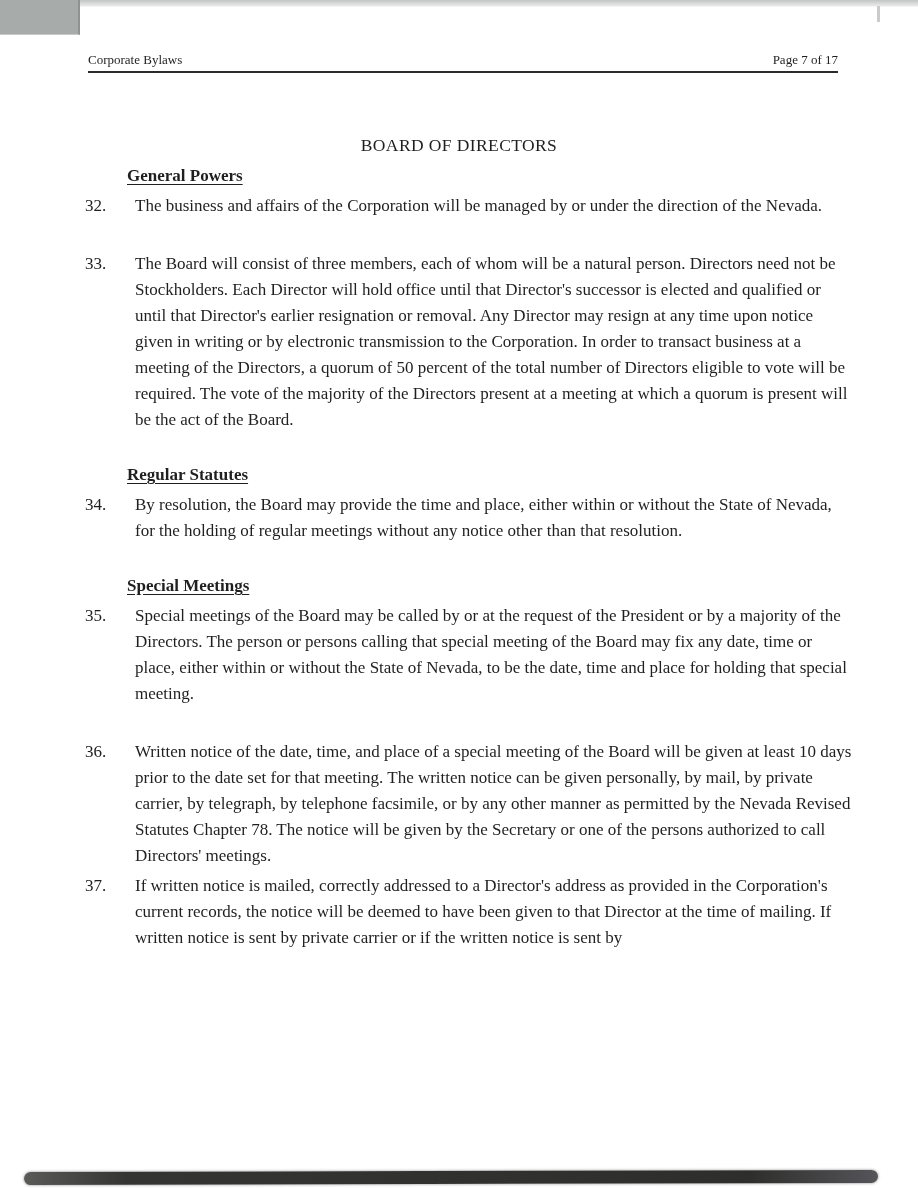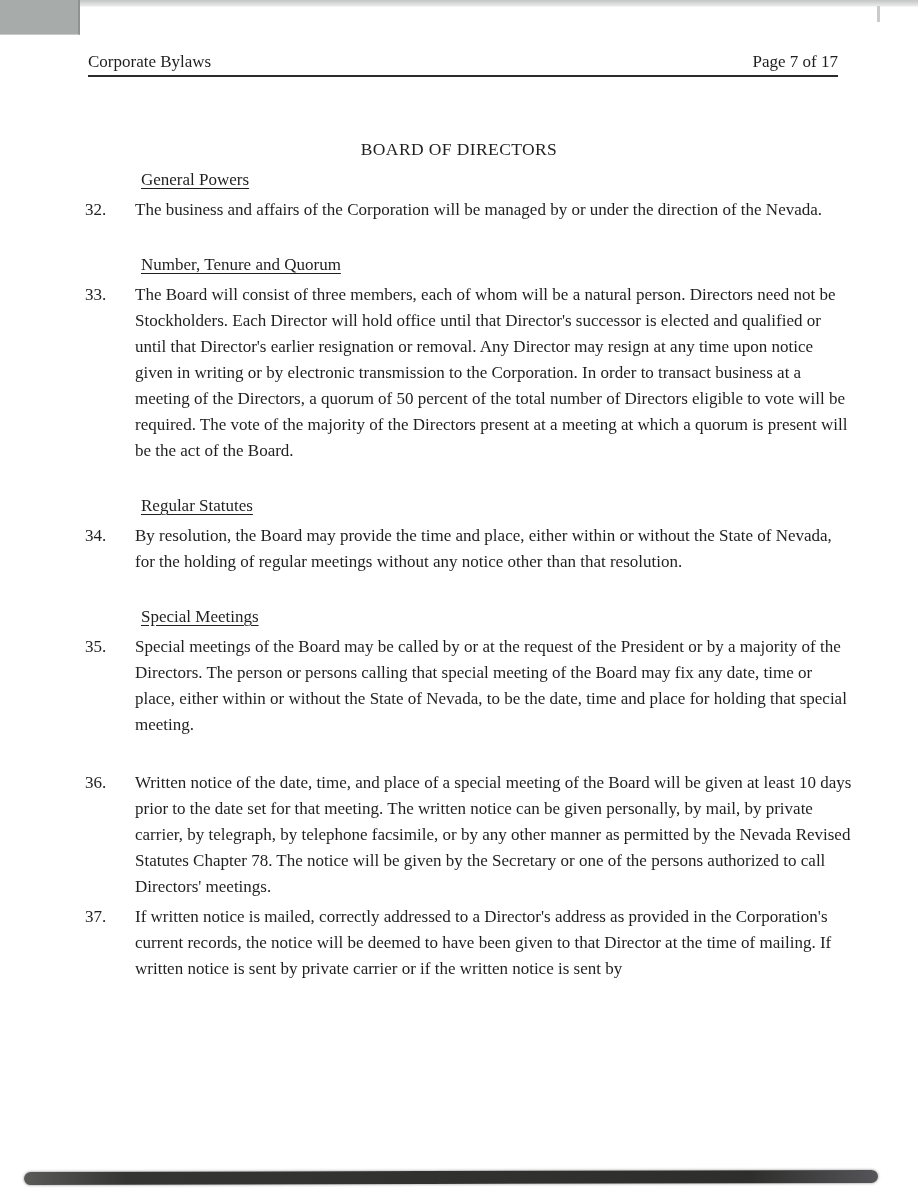--- a/index.html
+++ b/index.html
@@ -55,39 +55,39 @@
     height: 100%;
     box-sizing: border-box;
   }
   .page-header {
     display: flex;
     justify-content: space-between;
     align-items: flex-end;
     margin: 0 80px 0 88px;
     padding-bottom: 3px;
     border-bottom: 2px solid #2b2b2b;
-    font-size: 17px;
+    font-size: 13px;
   }
   .doc-title {
     margin: 62px 0 0 0;
     text-align: center;
     font-size: 17.5px;
     font-weight: normal;
     letter-spacing: 0.4px;
   }
   .content {
     margin: 10px 66px 0 85px;
     font-size: 17px;
   }
   .sec { margin-top: 32px; }
   .sec.first { margin-top: 9px; }
   .sec-heading {
-    margin: 0 0 7px 56px;
+    margin: 0 0 7px 42px;
     font-size: 17px;
-    font-weight: normal;
+    font-weight: bold;
     text-decoration: underline;
     text-underline-offset: 3px;
   }
   .item {
     display: flex;
     align-items: flex-start;
     margin-top: 4px;
   }
   .item.spaced { }
   .num {
@@ -121,21 +121,20 @@
 
     <section class="sec first">
       <h2 class="sec-heading">General Powers</h2>
       <div class="item">
         <span class="num">32.</span>
         <p class="txt">The business and affairs of the Corporation will be managed by or under the direction of the Nevada.</p>
       </div>
     </section>
 
     <section class="sec">
-      <h2 class="sec-heading">Number, Tenure and Quorum</h2>
       <div class="item">
         <span class="num">33.</span>
         <p class="txt">The Board will consist of three members, each of whom will be a natural person. Directors need not be Stockholders. Each Director will hold office until that Director's successor is elected and qualified or until that Director's earlier resignation or removal. Any Director may resign at any time upon notice given in writing or by electronic transmission to the Corporation. In order to transact business at a meeting of the Directors, a quorum of 50 percent of the total number of Directors eligible to vote will be required. The vote of the majority of the Directors present at a meeting at which a quorum is present will be the act of the Board.</p>
       </div>
     </section>
 
     <section class="sec">
       <h2 class="sec-heading">Regular Statutes</h2>
       <div class="item">
         <span class="num">34.</span>

